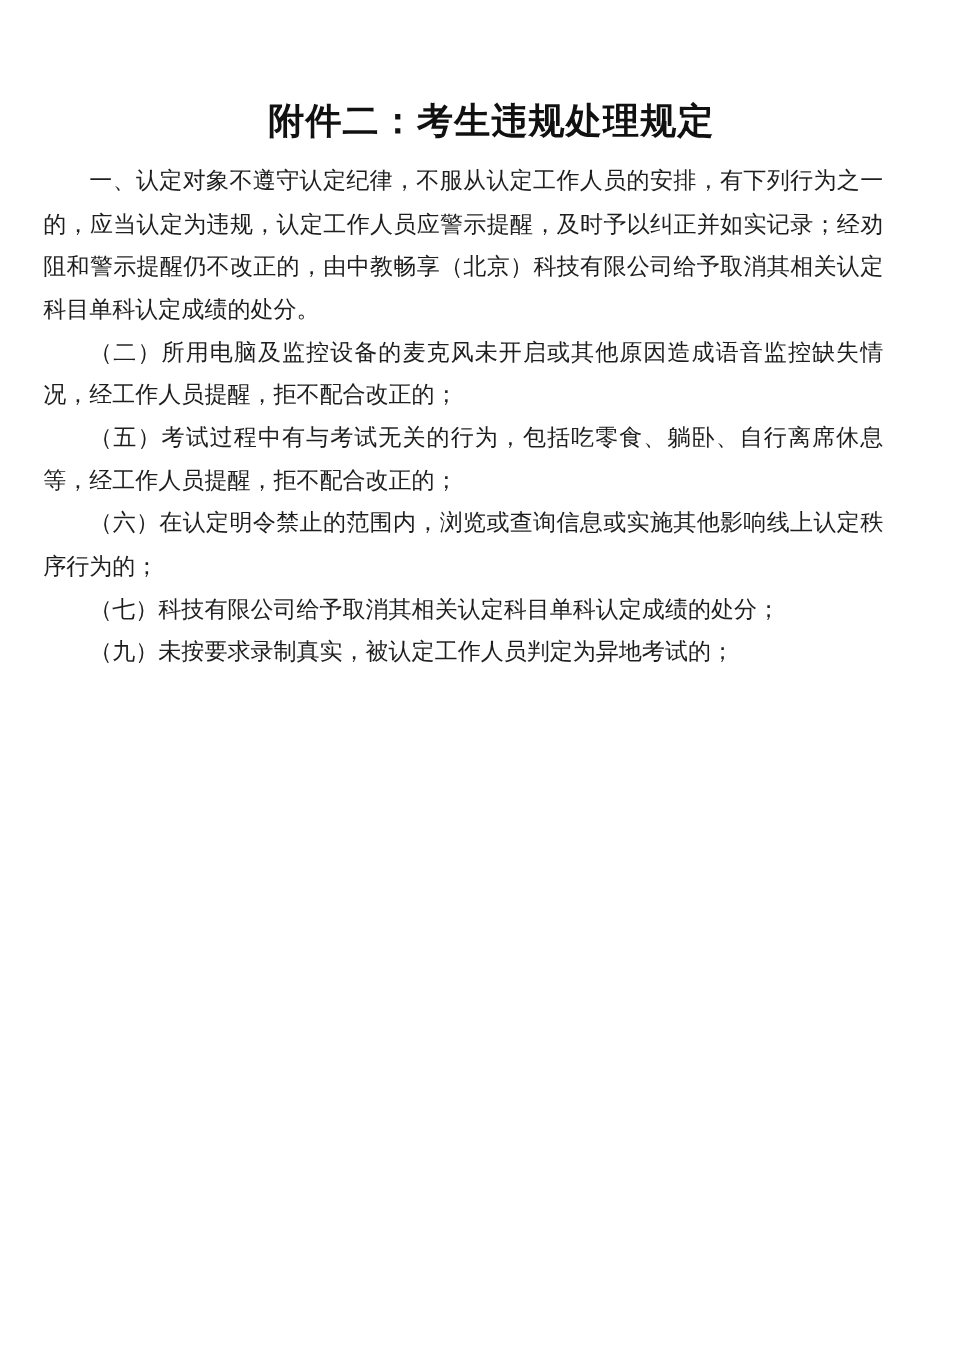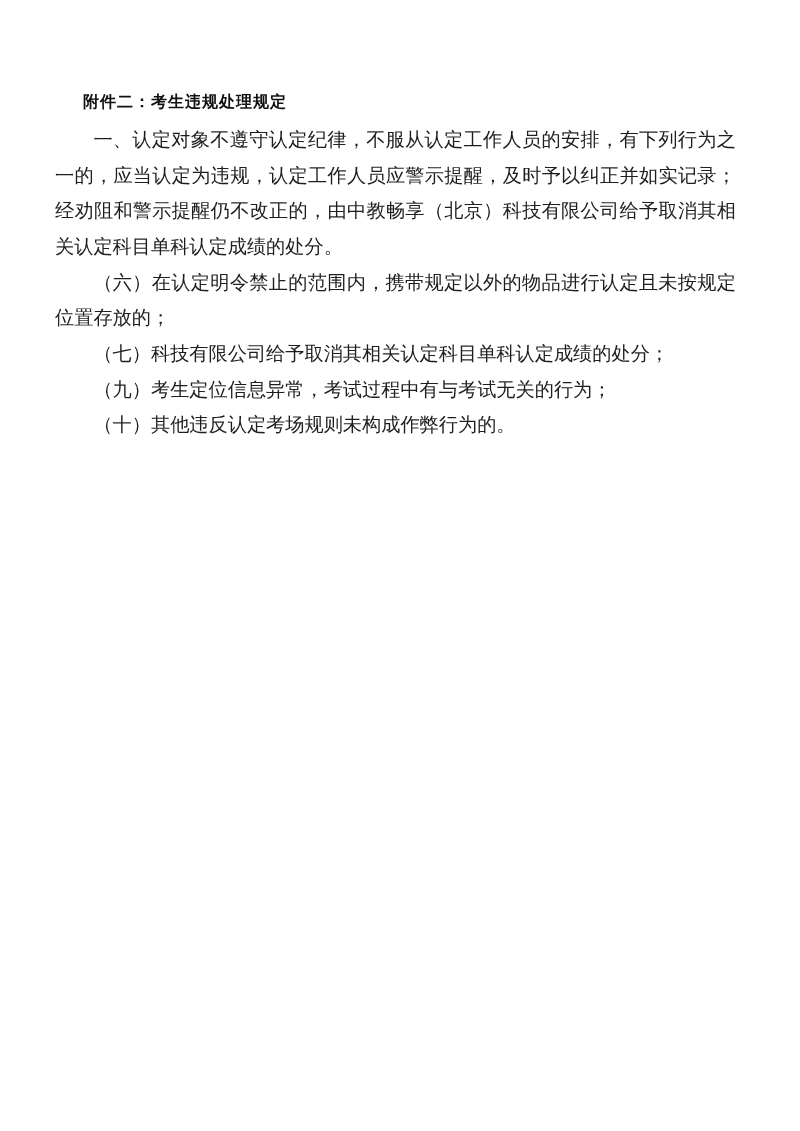--- a/index.html
+++ b/index.html
@@ -15,48 +15,49 @@
     color: #1e1e1e;
     font-family: "Liberation Serif", serif;
     overflow: hidden;
     box-sizing: border-box;
   }
   .title {
     margin: 0;
     padding-top: 86px;
     padding-left: 83px;
     padding-right: 64px;
-    text-align: left;
-    font-size: 16px;
+    text-align: center;
+    font-size: 30px;
     line-height: 32px;
     font-weight: bold;
     color: #111111;
     letter-spacing: 1px;
   }
   .body {
-    margin-top: 4px;
-    padding-left: 55px;
+    margin-top: 16px;
+    padding-left: 36px;
     padding-right: 64px;
   }
   .body p {
     margin: 0;
     font-size: 19.2px;
     line-height: 35.65px;
     text-indent: 2em;
     text-align: justify;
     text-justify: inter-ideograph;
     word-break: break-all;
     color: #1e1e1e;
   }
 </style>
 </head>
 <body>
 
 <div class="page">
   <h1 class="title">附件二：考生违规处理规定</h1>
   <div class="body">
     <p>一、认定对象不遵守认定纪律，不服从认定工作人员的安排，有下列行为之一的，应当认定为违规，认定工作人员应警示提醒，及时予以纠正并如实记录；经劝阻和警示提醒仍不改正的，由中教畅享（北京）科技有限公司给予取消其相关认定科目单科认定成绩的处分。</p>
-    <p>（六）在认定明令禁止的范围内，携带规定以外的物品进行认定且未按规定位置存放的；</p>
+    <p>（二）所用电脑及监控设备的麦克风未开启或其他原因造成语音监控缺失情况，经工作人员提醒，拒不配合改正的；</p>
+    <p>（五）考试过程中有与考试无关的行为，包括吃零食、躺卧、自行离席休息等，经工作人员提醒，拒不配合改正的；</p>
+    <p>（六）在认定明令禁止的范围内，浏览或查询信息或实施其他影响线上认定秩序行为的；</p>
     <p>（七）科技有限公司给予取消其相关认定科目单科认定成绩的处分；</p>
-    <p>（九）考生定位信息异常，考试过程中有与考试无关的行为；</p>
-    <p>（十）其他违反认定考场规则未构成作弊行为的。</p>
+    <p>（九）未按要求录制真实，被认定工作人员判定为异地考试的；</p>
   </div>
 </div>
 
 </body></html>

